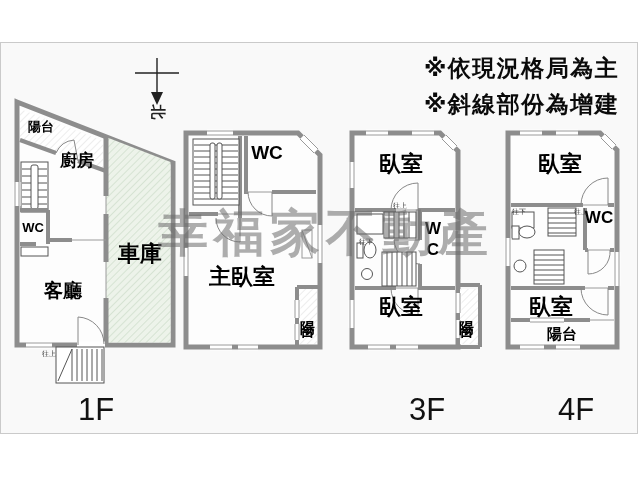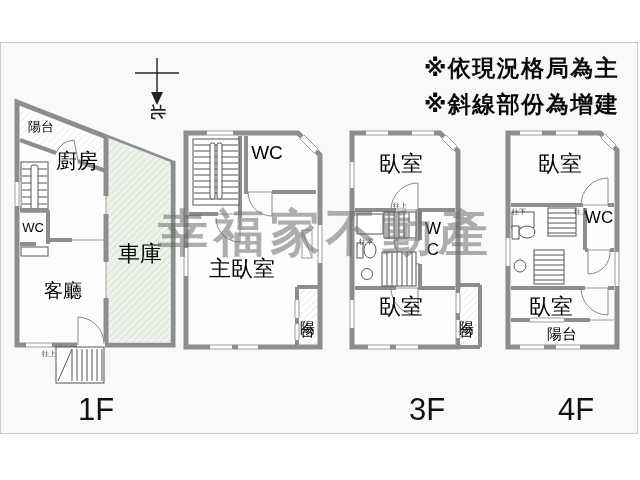--- a/index.html
+++ b/index.html
@@ -1,21 +1,21 @@
 <!DOCTYPE html>
 <html><head>
 <meta charset="utf-8">
 <style>
   html,body{margin:0;padding:0;background:#fff;}
   .stage{position:relative;width:640px;height:480px;background:#ffffff;overflow:hidden;
          font-family:"Liberation Sans","DejaVu Sans",sans-serif;}
   .panel{position:absolute;left:0;top:42px;width:636px;height:390px;
          background:#f9f9f9;border:1px solid #cacaca;}
   svg.linework{position:absolute;left:0;top:0;}
-  .label{position:absolute;transform:translate(-50%,-50%);font-weight:400;color:#000;
+  .label{position:absolute;transform:translate(-50%,-50%);font-weight:700;color:#000;
          white-space:nowrap;line-height:1;}
   .v{writing-mode:vertical-rl;text-orientation:upright;letter-spacing:2px;}
   .tiny{font-weight:400;color:#333;}
   .note{position:absolute;font-weight:700;color:#0a0a0a;font-size:23px;letter-spacing:1.5px;}
   .floorlbl{position:absolute;transform:translate(-50%,-50%);font-weight:400;font-size:31px;color:#111;}
   .watermark{position:absolute;left:158px;top:208px;font-size:50px;font-weight:900;
              letter-spacing:6px;color:rgba(108,108,108,0.55);white-space:nowrap;line-height:1;}
   .north{position:absolute;transform:translate(-50%,-50%) rotate(90deg);
          font-size:15px;font-weight:700;color:#222;}
 </style>
@@ -359,28 +359,28 @@
       </g>
     </g>
   </svg>
 
   <div class="north" style="left:157px;top:112px;position:absolute;">北</div>
 
   <div class="note" style="left:424px;top:53px;">※依現況格局為主</div>
   <div class="note" style="left:424px;top:89px;">※斜線部份為增建</div>
 
   <div class="label" style="left:41px;top:126px;font-size:13px;">陽台</div>
-  <div class="label" style="left:77px;top:160px;font-size:21px;">廚房</div>
+  <div class="label" style="left:77px;top:160px;font-size:17px;">廚房</div>
   <div class="label" style="left:33px;top:227px;font-size:13px;">WC</div>
   <div class="label" style="left:63px;top:290px;font-size:19px;">客廳</div>
   <div class="label" style="left:140px;top:254px;font-size:22px;">車庫</div>
   <div class="label tiny" style="left:49px;top:353px;font-size:7px;">往上</div>
 
   <div class="label" style="left:267px;top:152px;font-size:19px;">WC</div>
-  <div class="label" style="left:242px;top:269px;font-size:22px;">主臥室</div>
+  <div class="label" style="left:242px;top:277px;font-size:22px;">主臥室</div>
   <div class="label v" style="left:308px;top:311px;font-size:15px;">陽台</div>
 
   <div class="label" style="left:401px;top:164px;font-size:22px;">臥室</div>
   <div class="label v" style="left:433px;top:240px;font-size:17px;">WC</div>
   <div class="label" style="left:401px;top:307px;font-size:22px;">臥室</div>
   <div class="label v" style="left:467px;top:311px;font-size:15px;">陽台</div>
   <div class="label tiny" style="left:400px;top:205px;font-size:7px;">往上</div>
   <div class="label tiny" style="left:366px;top:241px;font-size:7px;">往下</div>
 
   <div class="label" style="left:560px;top:164px;font-size:22px;">臥室</div>

